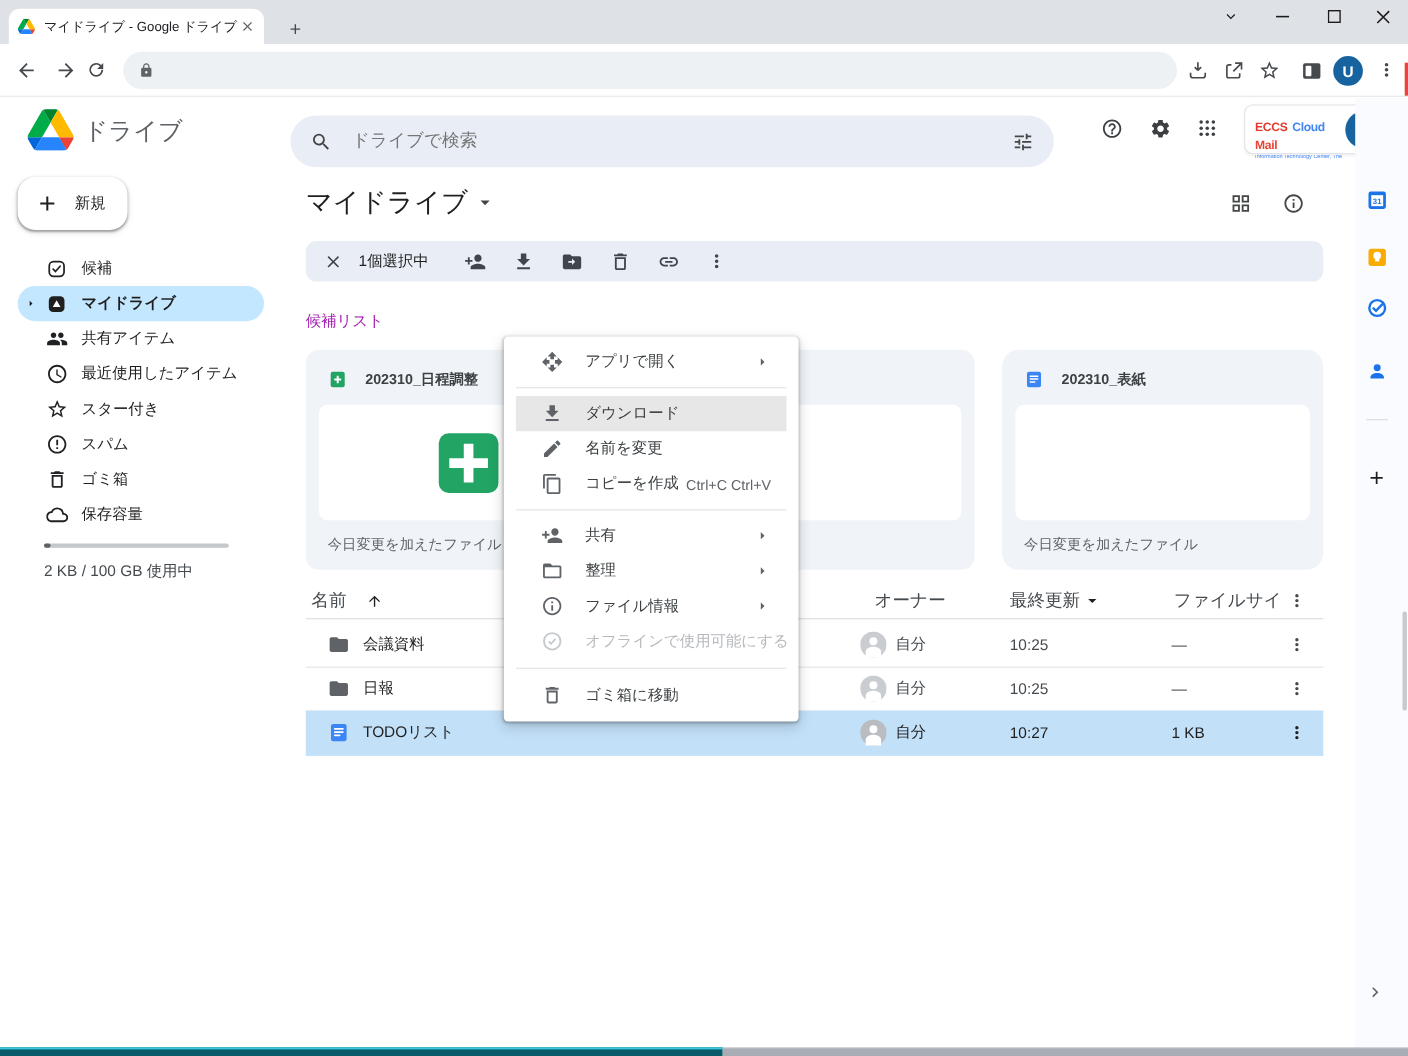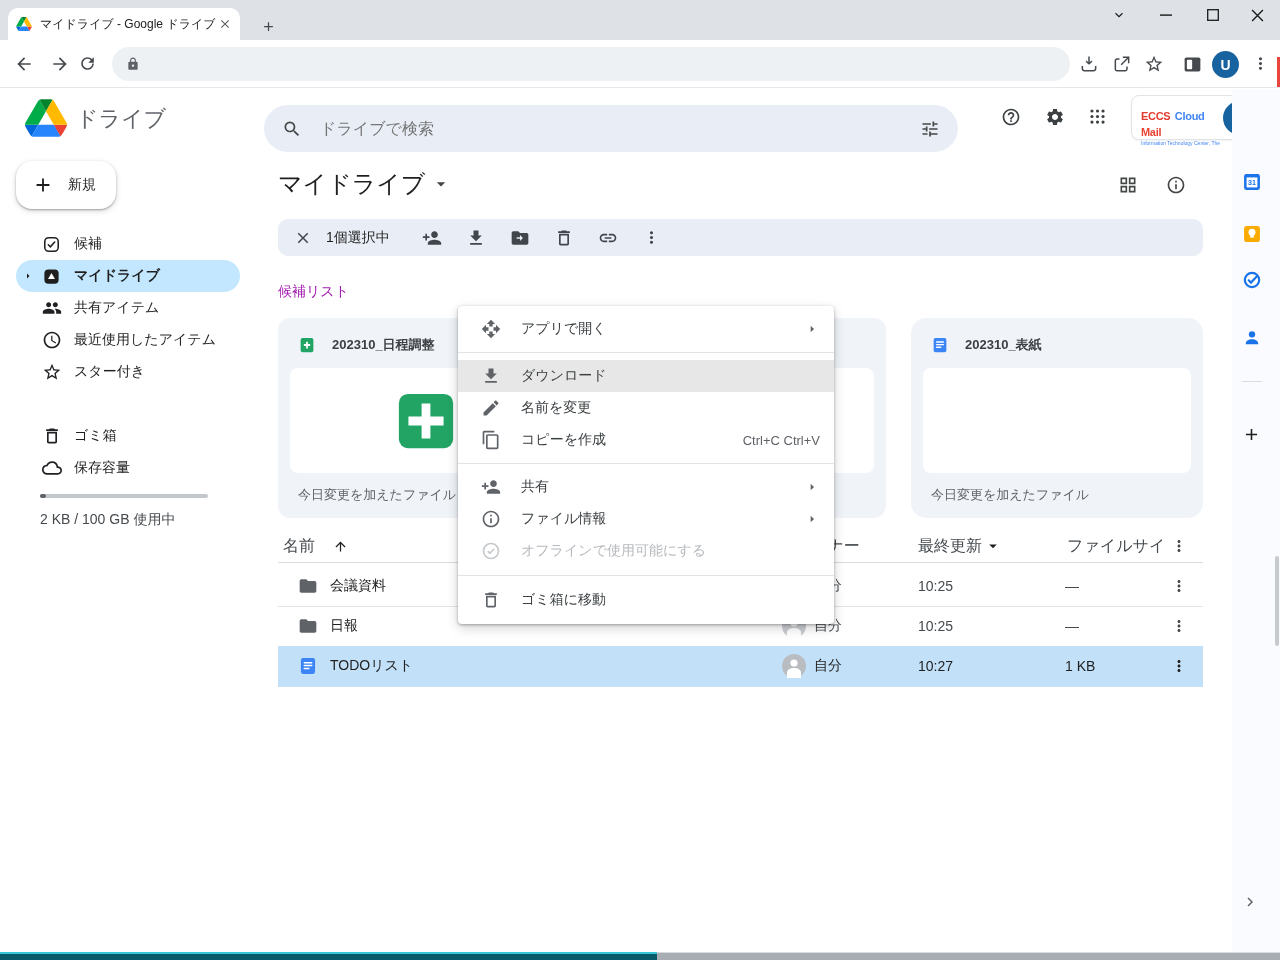--- a/index.html
+++ b/index.html
@@ -57,22 +57,22 @@
   .card .cprev{position:absolute;left:12px;top:50px;right:12px;height:105px;background:#fff;border-radius:8px;
     display:flex;align-items:center;justify-content:center;}
   .card .cfoot{position:absolute;left:20px;top:168px;font-size:13px;color:#5f6368;}
   .th{position:absolute;top:530px;height:32px;display:flex;align-items:center;font-size:16px;color:#454a4e;}
   .row{position:absolute;left:278px;width:925px;height:40px;border-bottom:1px solid #e1e3e6;}
   .row.sel{background:#c2e0f8;border-bottom:1px solid #c2e0f8;}
   .cell{position:absolute;top:0;height:40px;display:flex;align-items:center;font-size:14px;}
   .cname{color:#1f1f1f;font-weight:500;}
   .cmeta{color:#454a4e;}
   
-  .menu{position:absolute;left:458px;top:306px;width:376px;background:#fff;border-radius:4px;z-index:50;
-    box-shadow:0 1px 3px rgba(0,0,0,.3),0 4px 12px rgba(0,0,0,.18);padding:7px 0 8px;box-sizing:border-box;}
+  .menu{position:absolute;left:458px;top:306px;width:268px;background:#fff;border-radius:4px;z-index:50;
+    box-shadow:0 1px 3px rgba(0,0,0,.3),0 4px 12px rgba(0,0,0,.18);padding:7px 11px 8px;box-sizing:border-box;}
   .mi{height:32px;display:flex;align-items:center;padding:0 14px 0 23px;font-size:14px;color:#3c4043;cursor:pointer;}
   .mi .mic{width:20px;height:20px;margin-right:20px;color:#5f6368;flex:none;}
   .mi .mlabel{flex:1;white-space:nowrap;}
   .mi .msub{color:#5f6368;}
   .mi .mshort{font-size:13px;color:#5f6368;}
   .mi.hl{background:#e7e7e7;}
   .mi.dis{color:#b6b9bd;cursor:default;}
   .mi.dis .mic{color:#c6c9cc;}
   .mdiv{height:1px;background:#e0e2e5;margin:7px 0;}
   
@@ -295,20 +295,28 @@
     <span class="sb-label">最近使用したアイテム</span>
   </div>
   <div class="sb-item" style="top:356px;">
     <span class="sb-ic">
       <svg class="ic" width="20" height="20" viewBox="0 0 24 24">
           <path d="M22 9.24l-7.19-.62L12 2 9.19 8.63 2 9.24l5.46 4.73L5.82 21 12 17.27 18.18 21l-1.63-7.03L22 9.24zM12 15.4l-3.76 2.27 1-4.28-3.32-2.88 4.38-.38L12 6.1l1.71 4.04 4.38.38-3.32 2.88 1 4.28L12 15.4z"></path>
         </svg>
     </span>
     <span class="sb-label">スター付き</span>
   </div>
+  <div class="sb-item" style="top:388px;">
+    <span class="sb-ic">
+      <svg class="ic" width="20" height="20" viewBox="0 0 24 24">
+          <path d="M11 15h2v2h-2zm0-8h2v6h-2zm.99-5C6.47 2 2 6.48 2 12s4.47 10 9.99 10C17.52 22 22 17.52 22 12S17.52 2 11.99 2zM12 20c-4.42 0-8-3.58-8-8s3.58-8 8-8 8 3.58 8 8-3.58 8-8 8z"></path>
+        </svg>
+    </span>
+    <span class="sb-label">スパム</span>
+  </div>
   <div class="sb-item" style="top:420px;">
     <span class="sb-ic">
       <svg class="ic" width="20" height="20" viewBox="0 0 24 24">
           <path d="M16 9v10H8V9h8m-1.5-6h-5l-1 1H5v2h14V4h-3.5l-1-1zM18 7H6v12c0 1.1.9 2 2 2h8c1.1 0 2-.9 2-2V7z"></path>
         </svg>
     </span>
     <span class="sb-label">ゴミ箱</span>
   </div>
   <div class="sb-item" style="top:452px;">
     <span class="sb-ic">
@@ -603,20 +611,31 @@
           </svg>
       </span>
       <span class="mlabel">共有</span>
       <svg class="ic msub" width="16" height="16" viewBox="0 0 24 24">
           <path d="M10 17l5-5-5-5z"></path>
         </svg>
     </div>
     <div class="mi">
       <span class="mic">
         <svg class="ic" width="20" height="20" viewBox="0 0 24 24">
+            <path d="M20 6h-8l-2-2H4c-1.1 0-2 .9-2 2v12c0 1.1.9 2 2 2h16c1.1 0 2-.9 2-2V8c0-1.1-.9-2-2-2zm0 12H4V8h16v10z"></path>
+          </svg>
+      </span>
+      <span class="mlabel">整理</span>
+      <svg class="ic msub" width="16" height="16" viewBox="0 0 24 24">
+          <path d="M10 17l5-5-5-5z"></path>
+        </svg>
+    </div>
+    <div class="mi">
+      <span class="mic">
+        <svg class="ic" width="20" height="20" viewBox="0 0 24 24">
             <path d="M11 7h2v2h-2zm0 4h2v6h-2zm1-9C6.48 2 2 6.48 2 12s4.48 10 10 10 10-4.48 10-10S17.52 2 12 2zm0 18c-4.41 0-8-3.59-8-8s3.59-8 8-8 8 3.59 8 8-3.59 8-8 8z"></path>
           </svg>
       </span>
       <span class="mlabel">ファイル情報</span>
       <svg class="ic msub" width="16" height="16" viewBox="0 0 24 24">
           <path d="M10 17l5-5-5-5z"></path>
         </svg>
     </div>
     <div class="mi dis">
       <span class="mic">

